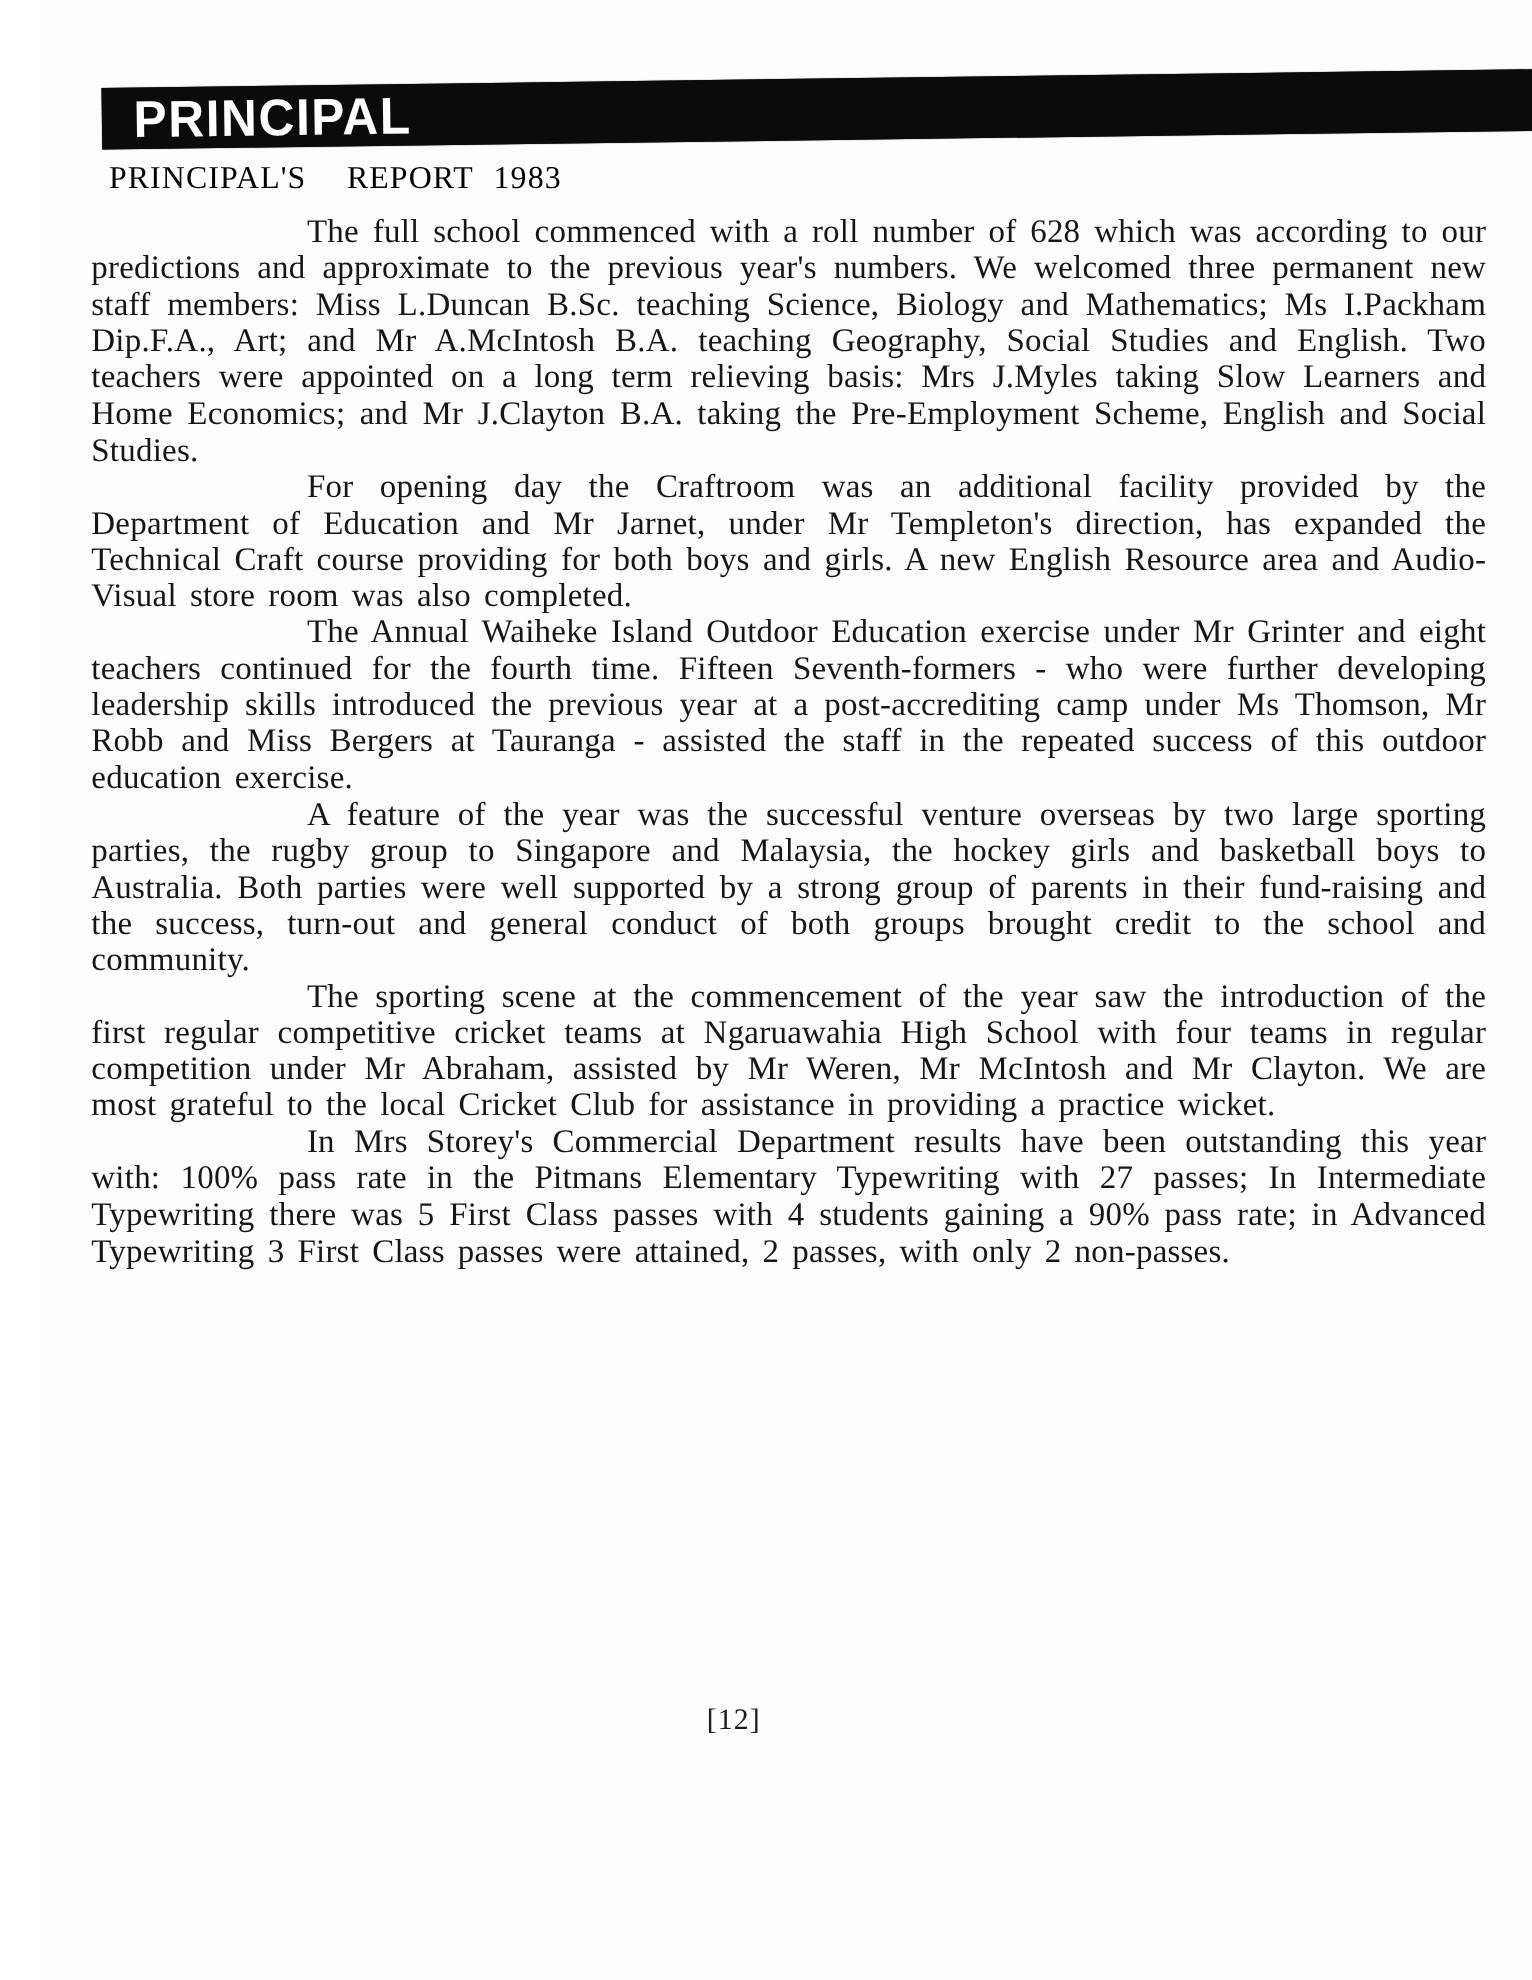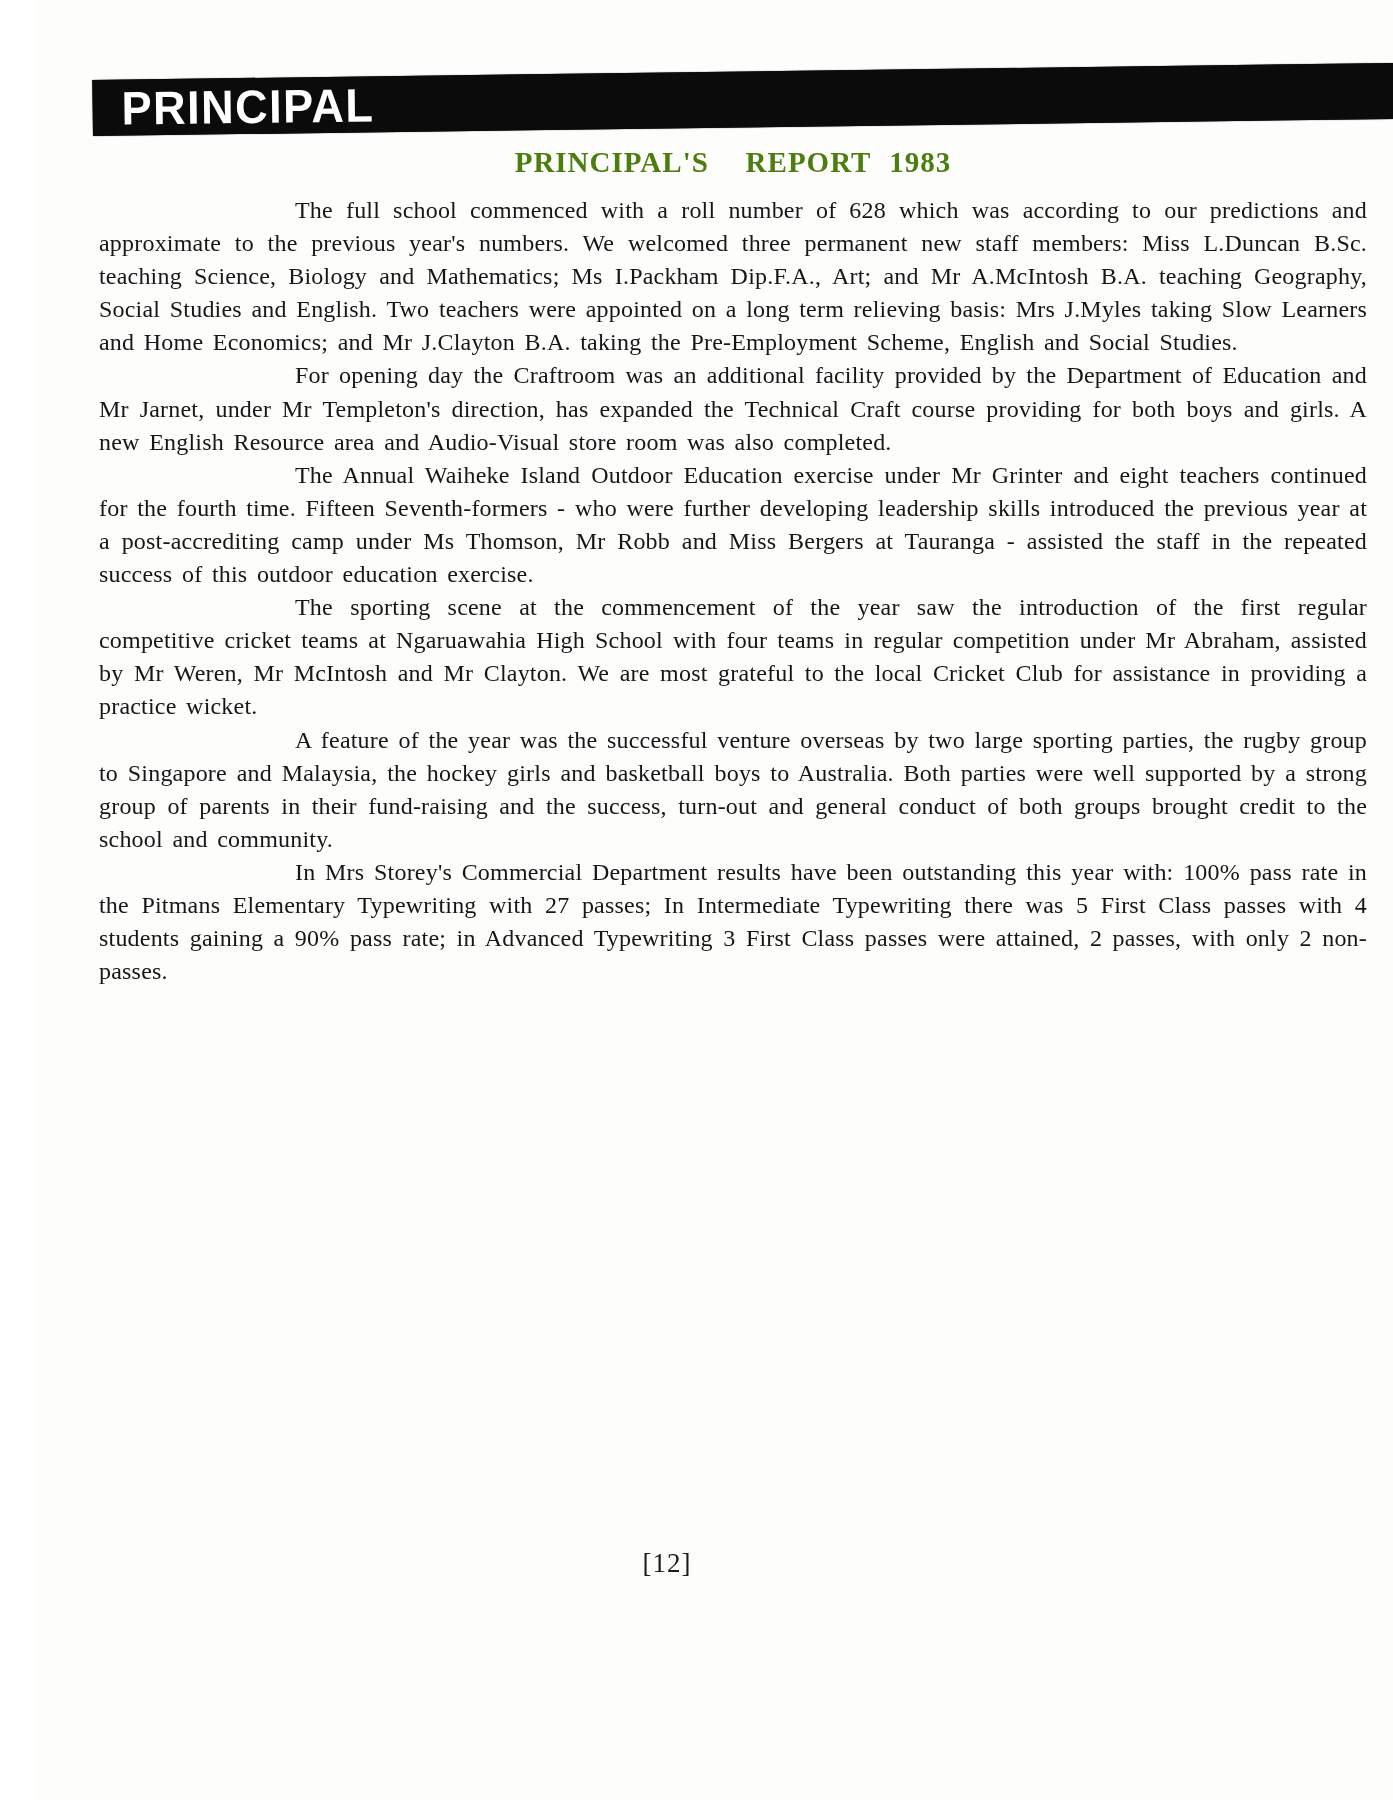--- a/index.html
+++ b/index.html
@@ -40,34 +40,33 @@
     padding-left: 30px;
     transform: scaleX(0.96);
     transform-origin: left center;
   }
   .heading {
     position: absolute;
     top: 146px;
     left: 62px;
     width: 1268px;
     margin: 0;
-    text-align: center;
     font-size: 29px;
-    font-weight: bold;
+    font-weight: normal;
     letter-spacing: 1px;
     word-spacing: 0.35em;
     white-space: pre-wrap;
-    color: #4d7c0f;
+    color: #000000;
   }
   .body-text {
     position: absolute;
     top: 194px;
-    left: 62px;
+    left: 46px;
     width: 1268px;
-    font-size: 24px;
+    font-size: 30px;
     line-height: 33.1px;
     text-align: justify;
     word-spacing: 0.14em;
     letter-spacing: 0.2px;
   }
   .body-text p {
     margin: 0;
     padding: 0;
     text-indent: 196px;
   }
@@ -91,20 +90,20 @@
   <div class="banner">
     <span class="banner-text">PRINCIPAL</span>
   </div>
 
   <h1 class="heading">PRINCIPAL'S  REPORT 1983</h1>
 
   <div class="body-text">
     <p>The full school commenced with a roll number of 628 which was according to our predictions and approximate to the previous year's numbers.  We welcomed three permanent new staff members: Miss L.Duncan B.Sc. teaching Science, Biology and Mathematics; Ms I.Packham Dip.F.A., Art; and Mr A.McIntosh B.A. teaching Geography, Social Studies and English.  Two teachers were appointed on a long term relieving basis: Mrs J.Myles taking Slow Learners and Home Economics; and Mr J.Clayton B.A. taking the Pre-Employment Scheme, English and Social Studies.</p>
     <p>For opening day the Craftroom was an additional facility provided by the Department of Education and Mr Jarnet, under Mr Templeton's direction, has expanded the Technical Craft course providing for both boys and girls.  A new English Resource area and Audio-Visual store room was also completed.</p>
     <p>The Annual Waiheke Island Outdoor Education exercise under Mr Grinter and eight teachers continued for the fourth time.  Fifteen Seventh-formers - who were further developing leadership skills introduced the previous year at a post-accrediting camp under Ms Thomson, Mr Robb and Miss Bergers at Tauranga - assisted the staff in the repeated success of this outdoor education exercise.</p>
+    <p>A feature of the year was the successful venture overseas by two large sporting parties, the rugby group to Singapore and Malaysia, the hockey girls and basketball boys to Australia. Both parties were well supported by a strong group of parents in their fund-raising and the success, turn-out and general conduct of both groups brought credit to the school and community.</p>
     <p>The sporting scene at the commencement of the year saw the introduction of the first regular competitive cricket teams at Ngaruawahia High School with four teams in regular competition under Mr Abraham, assisted by Mr Weren, Mr McIntosh and Mr Clayton. We are most grateful to the local Cricket Club for assistance in providing a practice wicket.</p>
-    <p>A feature of the year was the successful venture overseas by two large sporting parties, the rugby group to Singapore and Malaysia, the hockey girls and basketball boys to Australia. Both parties were well supported by a strong group of parents in their fund-raising and the success, turn-out and general conduct of both groups brought credit to the school and community.</p>
     <p>In Mrs Storey's Commercial Department results have been outstanding this year with: 100% pass rate in the Pitmans Elementary Typewriting with 27 passes; In Intermediate Typewriting there was 5 First Class passes  with 4 students gaining a 90% pass rate; in Advanced Typewriting 3 First Class passes were attained, 2 passes, with only 2 non-passes.</p>
   </div>
 
   <div class="pageno">[12]</div>
 
 </div>
 
 </body></html>

